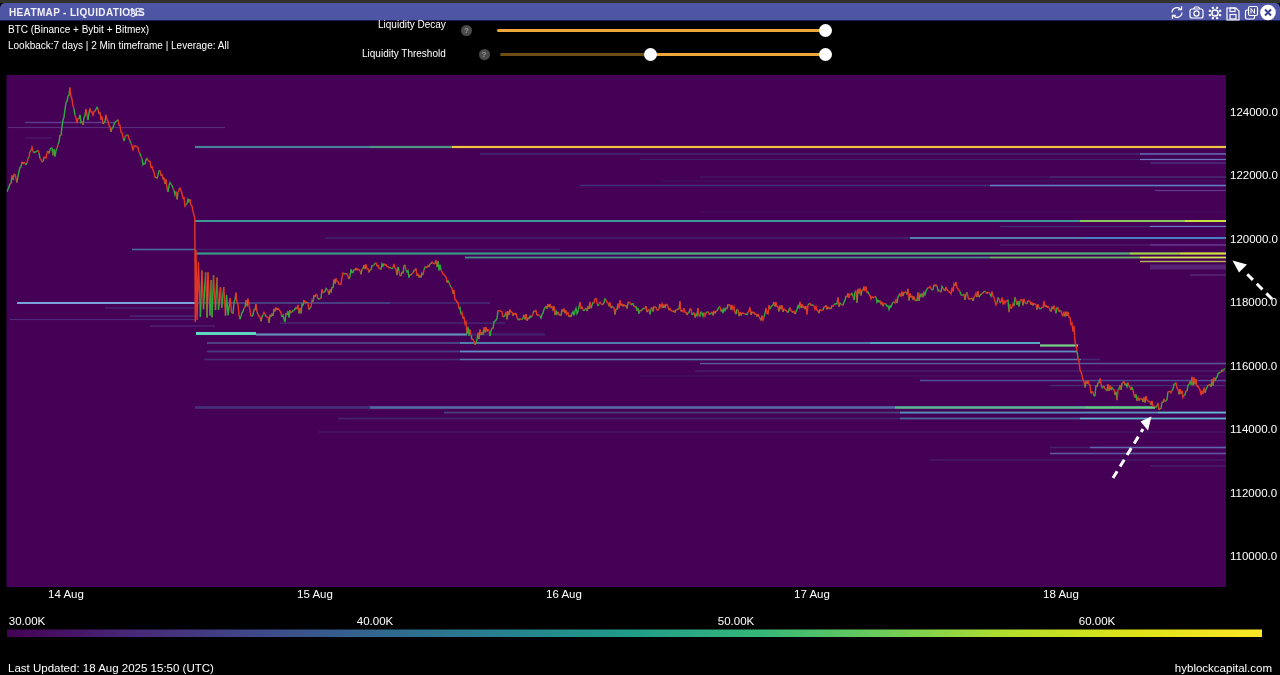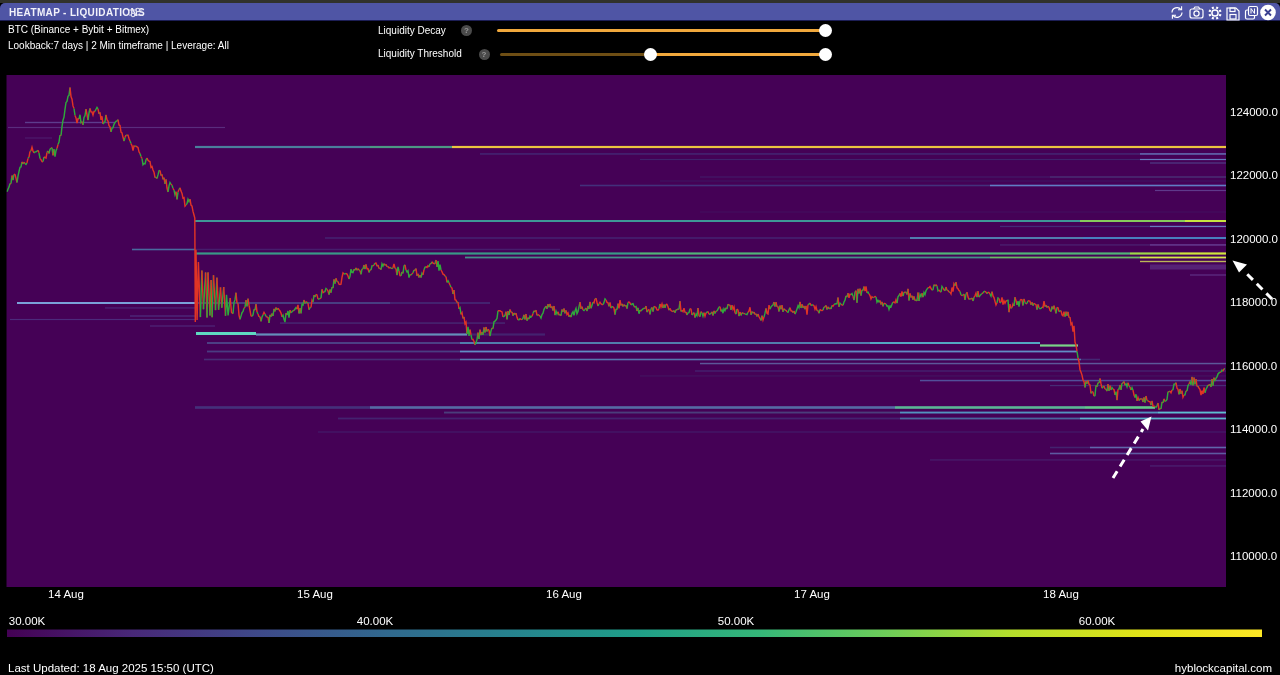--- a/index.html
+++ b/index.html
@@ -50,26 +50,26 @@
       <rect x="80.5" y="2.5" width="9" height="9" rx="1.5" fill="#4f55a5"></rect>
       <path d="M83 9.5V4.5l3.5 5V4.5" stroke-width="1"></path>
 </g>
 <circle cx="100" cy="8.5" r="7.8" fill="#fff"></circle>
 <path d="M97 5.5l6 6M103 5.5l-6 6" stroke="#3a4090" stroke-width="1.9"></path>
 </svg>
 
 <div class="abs lbl" style="left:8px;top:24px">BTC (Binance + Bybit + Bitmex)</div>
 <div class="abs lbl" style="left:8px;top:40px">Lookback:7 days | 2 Min timeframe | Leverage: All</div>
 
-<div class="abs lbl" style="left:378px;top:25px">Liquidity Decay</div>
+<div class="abs lbl" style="left:378px;top:19px">Liquidity Decay</div>
 <div class="qm" style="left:461px;top:25px">?</div>
 <div class="track" style="left:497px;top:29px;width:329px;background:#f0a83c;"></div>
 <div class="knob" style="left:818.5px;top:24px;"></div>
 
-<div class="abs lbl" style="left:378px;top:48px">Liquidity Threshold</div>
+<div class="abs lbl" style="left:362px;top:48px">Liquidity Threshold</div>
 <div class="qm" style="left:478.5px;top:48.5px">?</div>
 <div class="track" style="left:500px;top:52.5px;width:153px;background:#6e4e14;"></div>
 <div class="track" style="left:650px;top:52.5px;width:176px;background:#f0a83c;"></div>
 <div class="knob" style="left:643.5px;top:47.5px;"></div>
 <div class="knob" style="left:818.5px;top:47.5px;"></div>
 
 <svg class="abs" style="left:0;top:0" width="1280" height="675" viewBox="0 0 1280 675">
 <defs>
 <filter id="soft" x="-2%" y="-2%" width="104%" height="104%">
         <feGaussianBlur stdDeviation="0.45"></feGaussianBlur>

